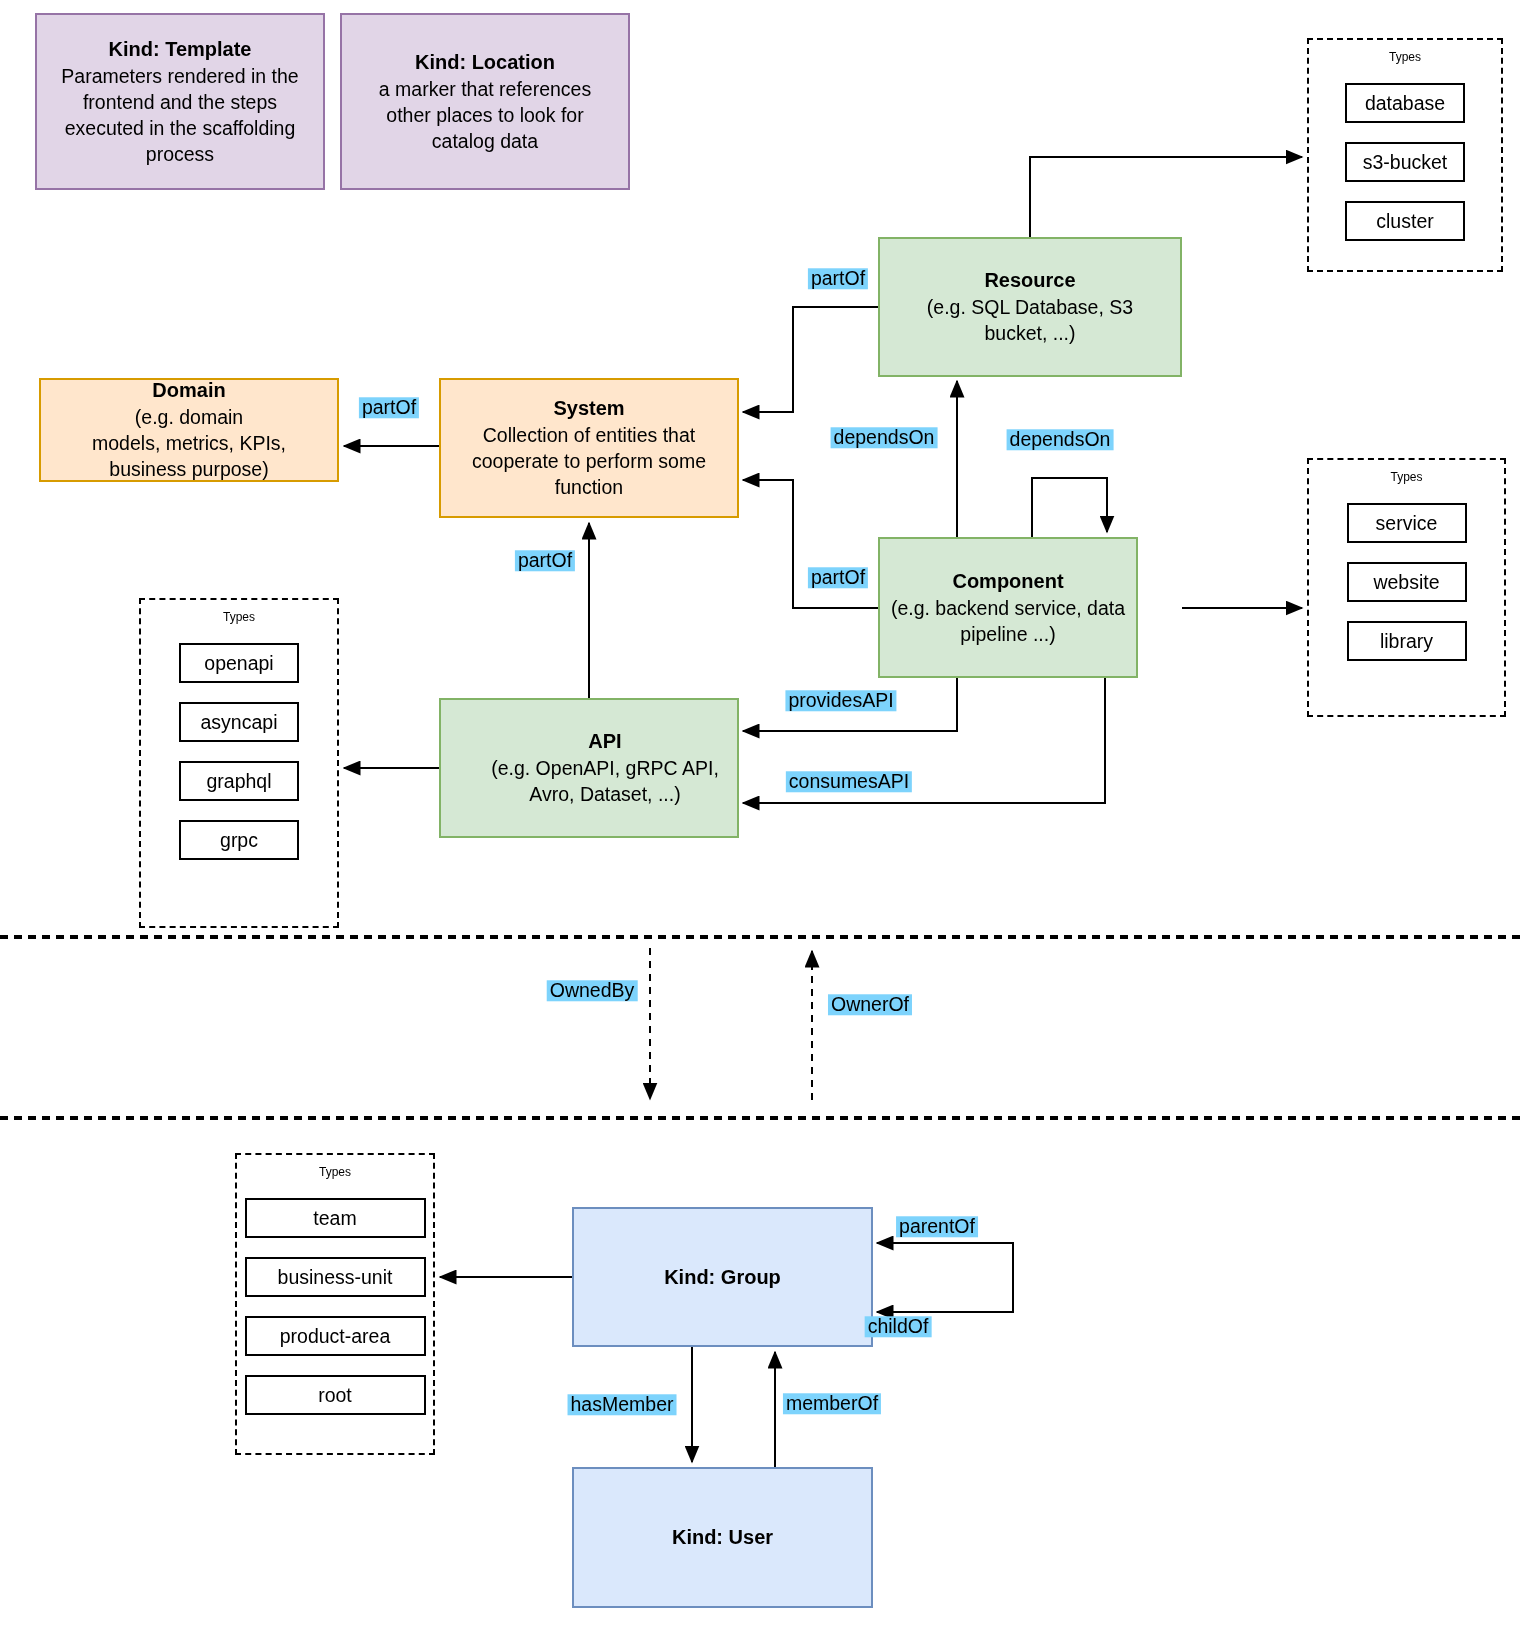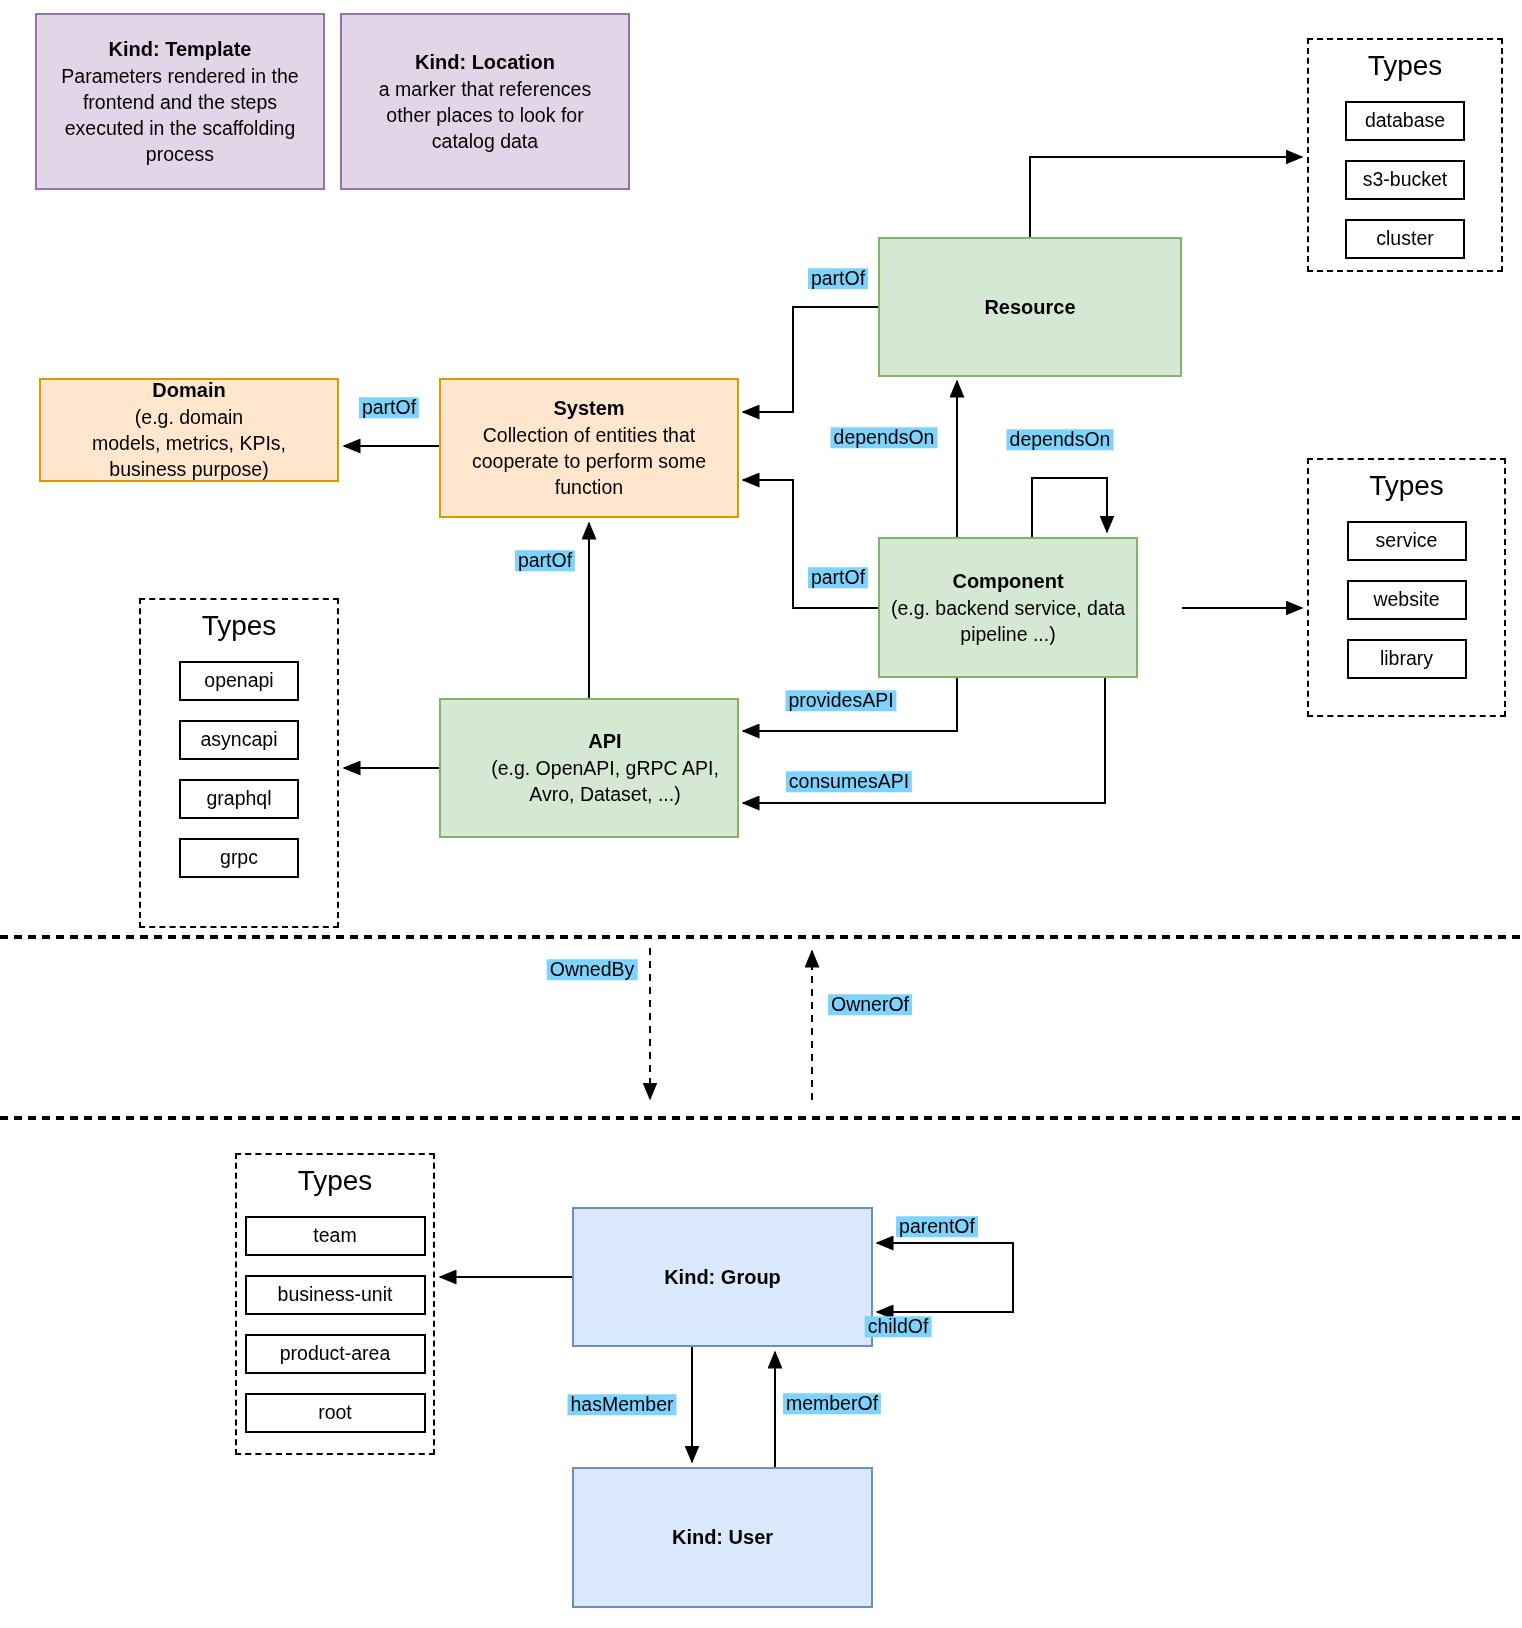--- a/index.html
+++ b/index.html
@@ -16,21 +16,21 @@
   .node .title { font-weight:700; font-size:20px; }
   .node .body  { white-space:pre-line; }
   .purple { background:#E1D5E7; border:2px solid #9673A6; }
   .orange { background:#FFE6CC; border:2px solid #D79B00; }
   .green  { background:#D5E8D4; border:2px solid #82B366; }
   .blue   { background:#DAE8FC; border:2px solid #6C8EBF; }
   .type-group {
     position:absolute; box-sizing:border-box; border:2px dashed #000; background:#fff;
     display:flex; flex-direction:column; align-items:center; gap:19px; padding-top:11px;
   }
-  .tg-title { font-size:28px; line-height:1.1;text-align:right; }
+  .tg-title { font-size:12px; line-height:1.1;text-align:right; }
   .type-item {
     box-sizing:border-box; border:2px solid #000; background:#fff;
     width:120px; height:40px; display:flex; align-items:center; justify-content:center;
     font-size:19.5px; white-space:nowrap;
   }
   .type-group.wide .type-item { width:181px; }
   .edge-label {
     position:absolute; transform:translate(-50%,-50%);
     font-size:19.5px; line-height:1.1; background:#7dd3fc; padding:0 3px; white-space:nowrap;
   }
@@ -92,20 +92,22 @@
 business purpose)</div>
   </div>
   <div class="node orange" style="left:439px; top:378px; width:300px; height:140px;">
     <div class="title">System</div>
     <div class="body">Collection of entities that
 cooperate to perform some
 function</div>
   </div>
   <div class="node green" style="left:878px; top:237px; width:304px; height:140px;">
     <div class="title">Resource</div>
+    <div class="body">(e.g. SQL Database, S3
+bucket, ...)</div>
   </div>
   <div class="node green" style="left:878px; top:537px; width:260px; height:141px;">
     <div class="title">Component</div>
     <div class="body">(e.g. backend service, data
 pipeline ...)</div>
   </div>
   <div class="node green" style="left:439px; top:698px; width:300px; height:140px;padding-left:40px;">
     <div class="title">API</div>
     <div class="body">(e.g. OpenAPI, gRPC API,
 Avro, Dataset, ...)</div>
@@ -149,20 +151,20 @@
   </div>
 
   <div class="edge-label" style="left:389px; top:408px;">partOf</div>
   <div class="edge-label" style="left:838px; top:279px;">partOf</div>
   <div class="edge-label" style="left:838px; top:578px;">partOf</div>
   <div class="edge-label" style="left:545px; top:561px;">partOf</div>
   <div class="edge-label" style="left:884px; top:438px;">dependsOn</div>
   <div class="edge-label" style="left:1060px; top:440px;">dependsOn</div>
   <div class="edge-label" style="left:841px; top:701px;">providesAPI</div>
   <div class="edge-label" style="left:849px; top:782px;">consumesAPI</div>
-  <div class="edge-label" style="left:592px; top:970px;">OwnedBy</div>
+  <div class="edge-label" style="left:592px; top:991px;">OwnedBy</div>
   <div class="edge-label" style="left:870px; top:1005px;">OwnerOf</div>
   <div class="edge-label" style="left:937px; top:1227px;">parentOf</div>
   <div class="edge-label" style="left:898px; top:1327px;">childOf</div>
   <div class="edge-label" style="left:622px; top:1405px;">hasMember</div>
   <div class="edge-label" style="left:832px; top:1404px;">memberOf</div>
 
 </div>
 
 </body></html>

